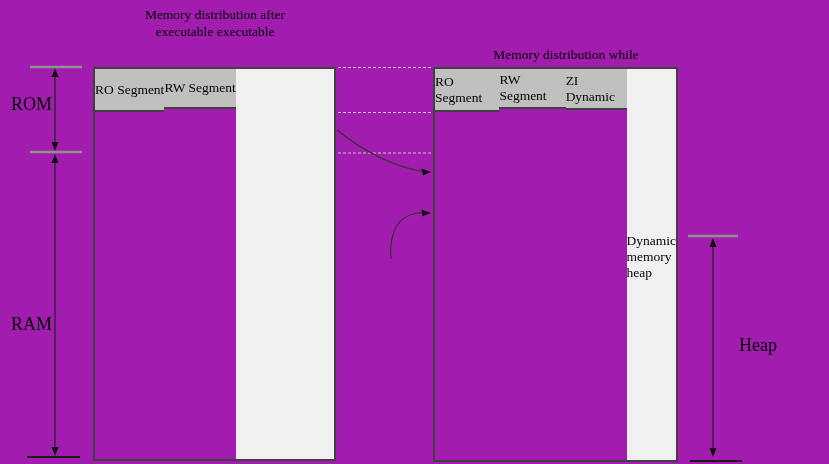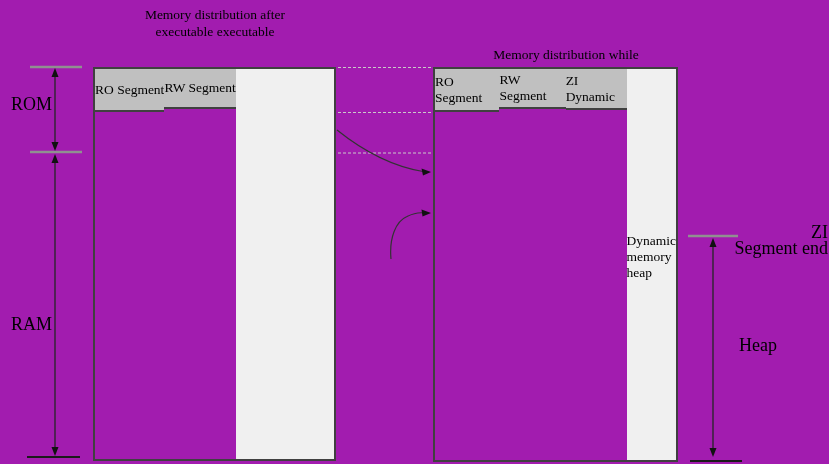--- a/index.html
+++ b/index.html
@@ -98,24 +98,20 @@
     <div class="seg seg-dark" style="height:41px;">
       <span class="seg-label">ZI Dynamic</span>
     </div>
     <div class="seg seg-heap">
       <span class="seg-label">Dynamic memory heap</span>
     </div>
   </div>
 
   <div class="annot" style="left:2px;top:96px;width:50px;">ROM</div>
   <div class="annot" style="left:2px;top:316px;width:50px;">RAM</div>
-  <div class="annot" style="left:730px;top:224px;width:98px;">
-    <div>ZI</div>
-    <div>Segment end</div>
-  </div>
   <div class="annot" style="left:725px;top:337px;width:52px;">Heap</div>
 
   <svg class="overlay" viewBox="0 0 829 464">
 
     <line class="dash-line" x1="338" y1="67.5" x2="431" y2="67.5"></line>
     <line class="dash-line" x1="338" y1="112.5" x2="431" y2="112.5"></line>
     <line class="dash-line" x1="338" y1="153" x2="431" y2="153"></line>
 
     <line class="tick-g" x1="30" y1="67" x2="82" y2="67"></line>
     <line class="tick-g" x1="30" y1="152" x2="82" y2="152"></line>

